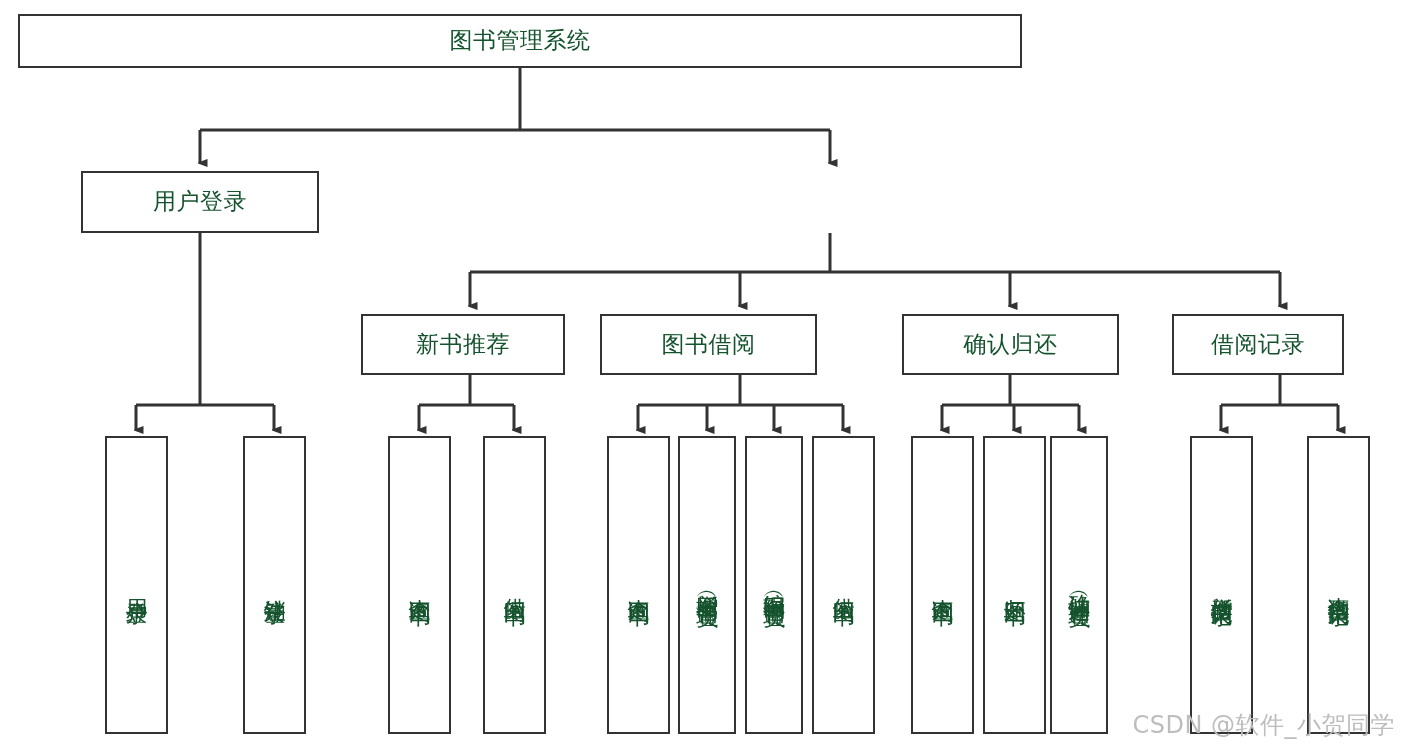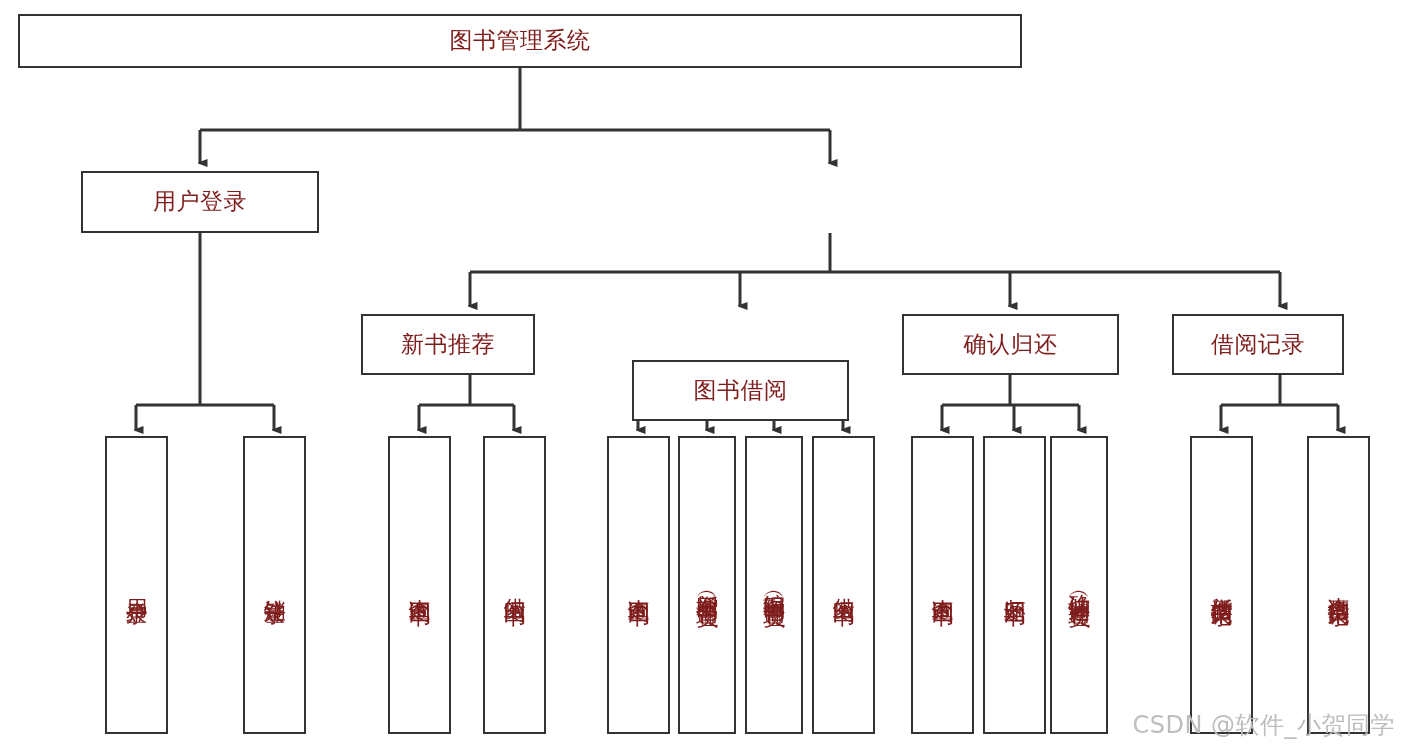--- a/index.html
+++ b/index.html
@@ -32,21 +32,21 @@
     background: #ffffff;
     display: flex;
     align-items: center;
     justify-content: center;
     color: #1a1a1a;
   }
   .node-label {
     display: block;
     text-align: center;
     line-height: 1.18;
-    color: #7f1d1d;
+    color: #14532d;
   }
   .node.horizontal .node-label {
     font-size: 23px;
     letter-spacing: 0.5px;
   }
   .node.root .node-label {
     font-size: 23px;
   }
   .node.vertical {
     align-items: center;
@@ -141,24 +141,24 @@
   </svg>
 
   <div class="node root horizontal" style="left:18px; top:14px; width:1004px; height:54px;">
     <span class="node-label">图书管理系统</span>
   </div>
 
   <div class="node horizontal" style="left:81px; top:171px; width:238px; height:62px;">
     <span class="node-label">用户登录</span>
   </div>
 
-  <div class="node horizontal" style="left:361px; top:314px; width:174px; height:61px;">
+  <div class="node horizontal" style="left:361px; top:314px; width:204px; height:61px;">
     <span class="node-label">新书推荐</span>
   </div>
-  <div class="node horizontal" style="left:632px; top:314px; width:217px; height:61px;margin-top:46px;">
+  <div class="node horizontal" style="left:600px; top:314px; width:217px; height:61px;">
     <span class="node-label">图书借阅</span>
   </div>
   <div class="node horizontal" style="left:902px; top:314px; width:217px; height:61px;">
     <span class="node-label">确认归还</span>
   </div>
   <div class="node horizontal" style="left:1172px; top:314px; width:172px; height:61px;">
     <span class="node-label">借阅记录</span>
   </div>
 
   <div class="node vertical" style="left:105px; top:436px; width:63px; height:298px;">

